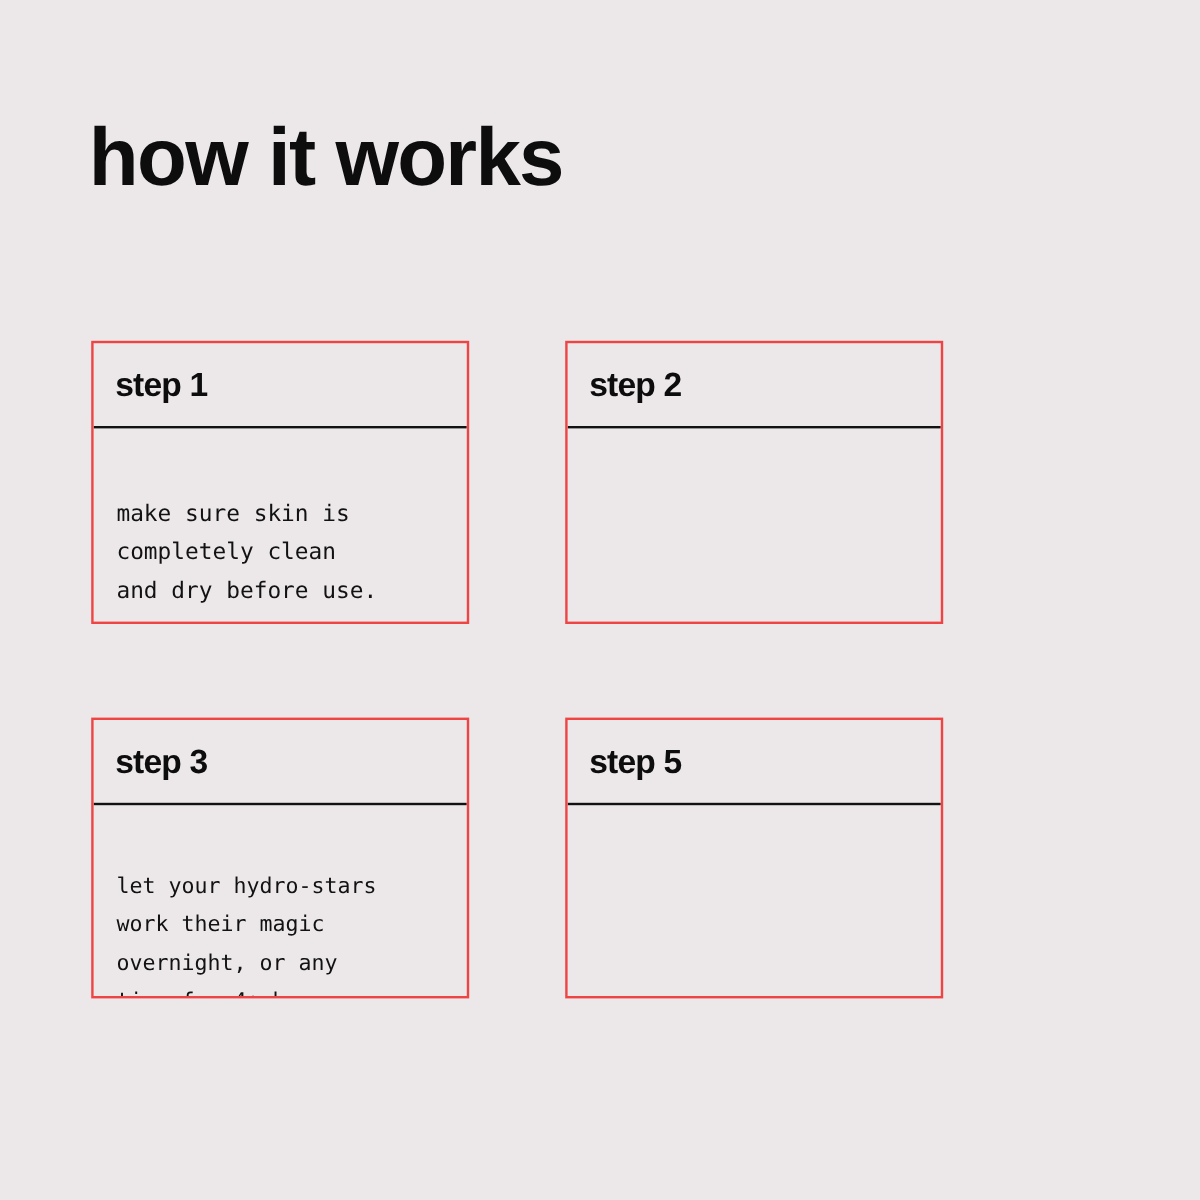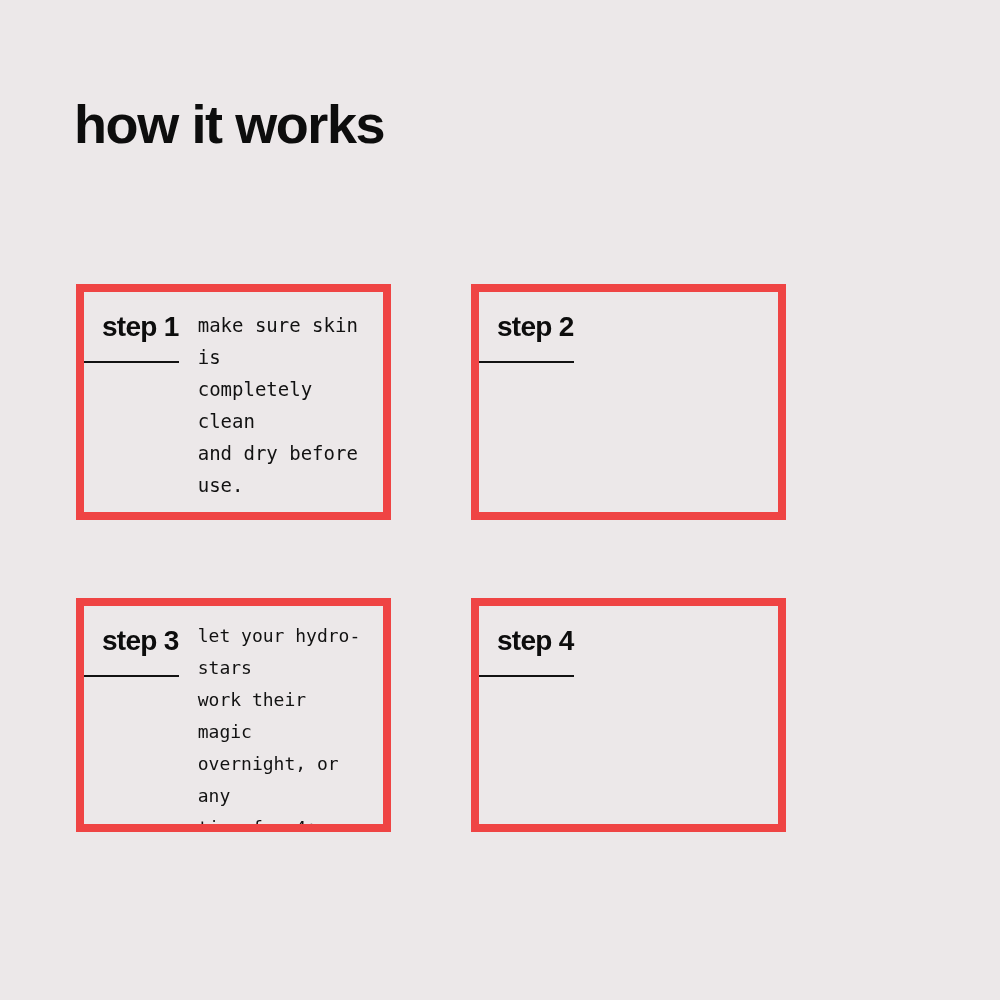--- a/index.html
+++ b/index.html
@@ -22,21 +22,21 @@
     width: 1000px;
     height: 1000px;
   }
 
   
   .page-title {
     position: absolute;
     left: 74px;
     top: 97px;
     font-family: "Liberation Sans", sans-serif;
-    font-size: 54px;
+    font-size: 68px;
     font-weight: 700;
     letter-spacing: -1.4px;
     line-height: 1;
     color: #0d0d0d;
     white-space: nowrap;
     -webkit-font-smoothing: antialiased;
   }
 
   
   .cards {
@@ -45,26 +45,27 @@
     top: 284px;
     width: 710px;
     display: grid;
     grid-template-columns: 315px 315px;
     grid-template-rows: 236px 234px;
     column-gap: 80px;
     row-gap: 78px;
   }
 
   .card {
-    border: 8px solid #ef4444;
+    border: 2px solid #ef4444;
     background: transparent;
     box-sizing: border-box;
     display: flex;
-    flex-direction: row;
+    flex-direction: column;
     overflow: hidden;
+    gap: 38px;
   }
 
   .card-header {
     height: 71px;
     min-height: 71px;
     border-bottom: 2px solid #121212;
     box-sizing: border-box;
     display: flex;
     align-items: center;
     padding-left: 18px;
@@ -131,18 +132,18 @@
       <div class="card-body">
         <div class="card-body-text">let your hydro-stars
 work their magic
 overnight, or any
 time for 4+ hours.</div>
       </div>
     </div>
 
     <div class="card card--tight">
       <div class="card-header">
-        <span class="card-header-label">step 4</span>
+        <span class="card-header-label">step 5</span>
       </div>
     </div>
 
   </div>
 </div>
 
 </body></html>

